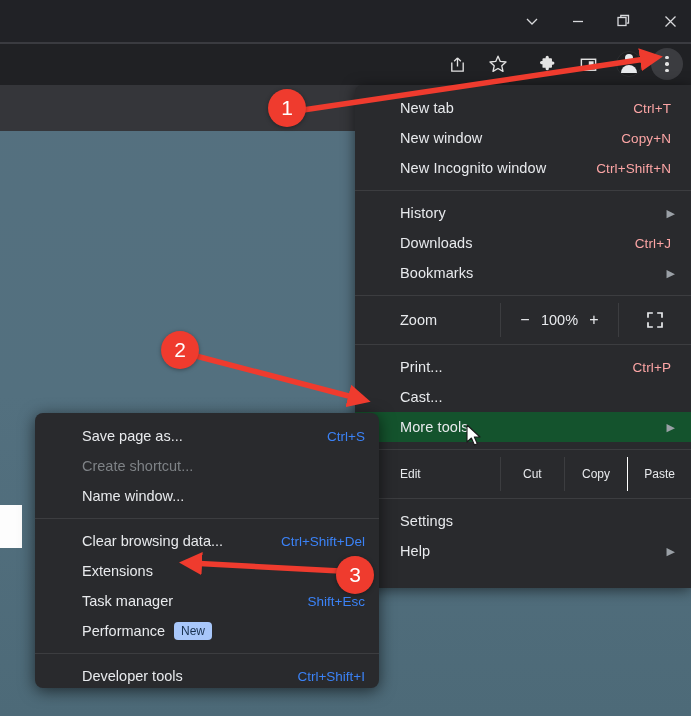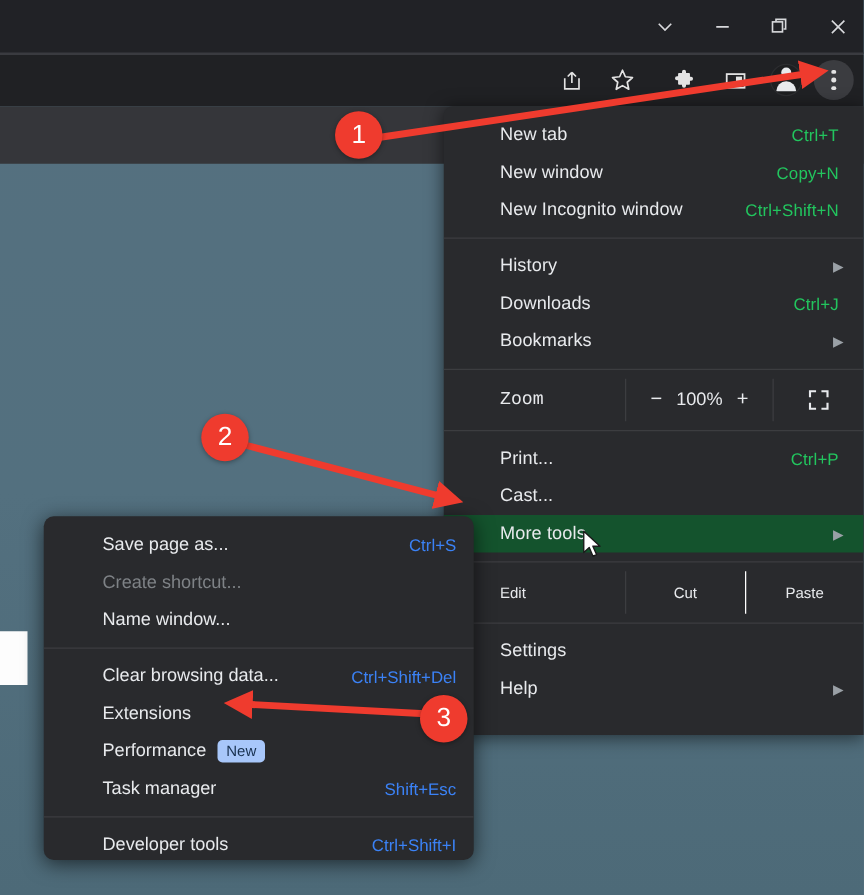--- a/index.html
+++ b/index.html
@@ -81,34 +81,34 @@
     padding:8px 0 8px 0;
   }
   .mi {
     position:relative; height:30px;
     display:flex; align-items:center;
     padding:0 12px 0 45px;
     color:#e8eaed; font-size:14.5px; letter-spacing:.1px;
     white-space:nowrap;
   }
   .mi .accel {
-    margin-left:auto; color:#22c55e; font-size:13.5px; padding-right:8px;text-align:center;
+    margin-left:auto; color:#fca5a5; font-size:13.5px; padding-right:8px;text-align:center;
   }
   .mi .arrowr {
     margin-left:auto; color:#9aa0a6; font-size:11px; padding-right:4px;
   }
   .mi.hl { background:#14532d; }
   .msep { height:1px; background:#3c3d40; margin:7px 0; }
 
   
   .zoomrow {
     display:flex; align-items:stretch; height:34px;
     color:#e8eaed; font-size:14.5px;
   }
-  .zoomrow .zlabel { flex:0 0 145px; display:flex; align-items:center; padding-left:45px;font-family:Liberation Mono, monospace; }
+  .zoomrow .zlabel { flex:0 0 145px; display:flex; align-items:center; padding-left:45px; }
   .zoomrow .zctl {
     flex:1; display:flex; align-items:center; justify-content:space-around;
     border-left:1px solid #3c3d40; border-right:1px solid #3c3d40;
     padding:0 10px;
   }
   .zoomrow .zminus, .zoomrow .zplus { color:#e8eaed; font-size:16px; width:24px; text-align:center; }
   .zoomrow .zpct { color:#e8eaed; font-size:14.5px; }
   .zoomrow .zfull { flex:0 0 72px; display:flex; align-items:center; justify-content:center; }
 
   
@@ -284,20 +284,21 @@
   <div class="mi hl">
     <span>More tools</span>
     <span class="arrowr">▶</span>
   </div>
 
   <div class="msep"></div>
 
   <div class="editrow">
     <div class="ecell elabel">Edit</div>
     <div class="ecell ecut">Cut</div>
+    <div class="ecell ecopy">Copy</div>
     <div class="ecell epaste">Paste</div>
   </div>
 
   <div class="msep"></div>
 
   <div class="mi">
     <span>Settings</span>
   </div>
   <div class="mi">
     <span>Help</span>
@@ -319,28 +320,28 @@
   </div>
 
   <div class="msep"></div>
 
   <div class="smi">
     <span>Clear browsing data...</span>
     <span class="accel">Ctrl+Shift+Del</span>
   </div>
   <div class="smi">
     <span>Extensions</span>
+  </div>
+  <div class="smi">
+    <span>Task manager</span>
+    <span class="accel">Shift+Esc</span>
   </div>
   <div class="smi perf">
     <span>Performance</span>
     <span class="badge-new">New</span>
-  </div>
-  <div class="smi">
-    <span>Task manager</span>
-    <span class="accel">Shift+Esc</span>
   </div>
 
   <div class="msep"></div>
 
   <div class="smi">
     <span>Developer tools</span>
     <span class="accel">Ctrl+Shift+I</span>
   </div>
 </div>
 

